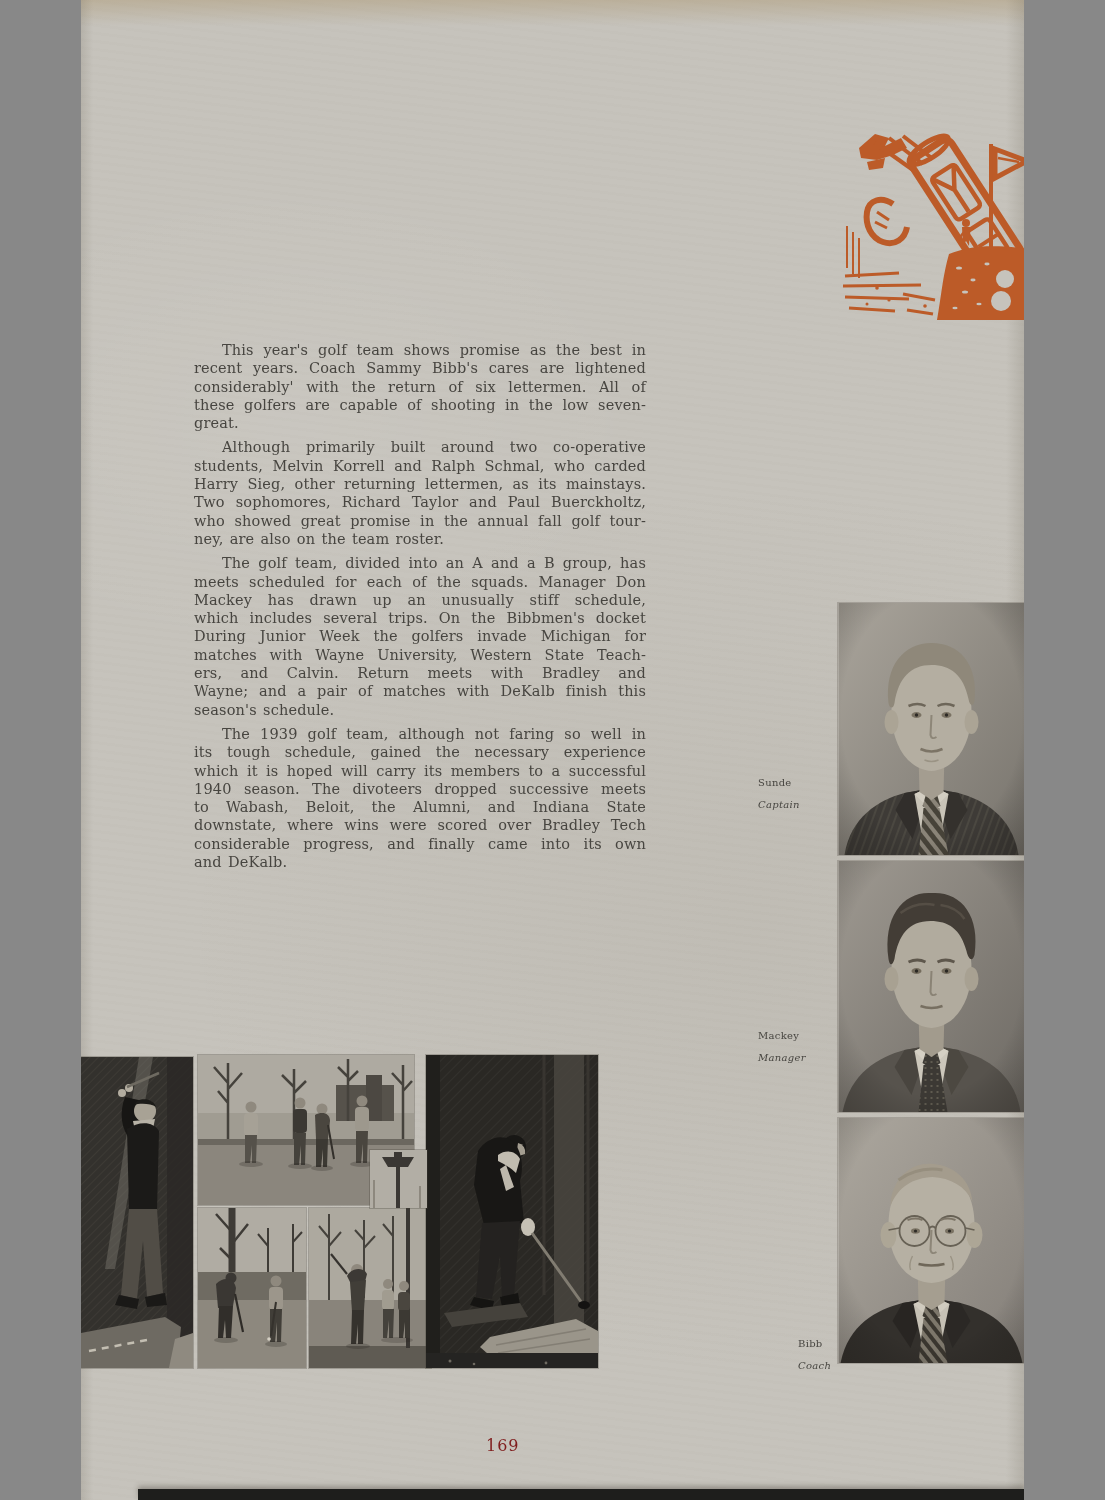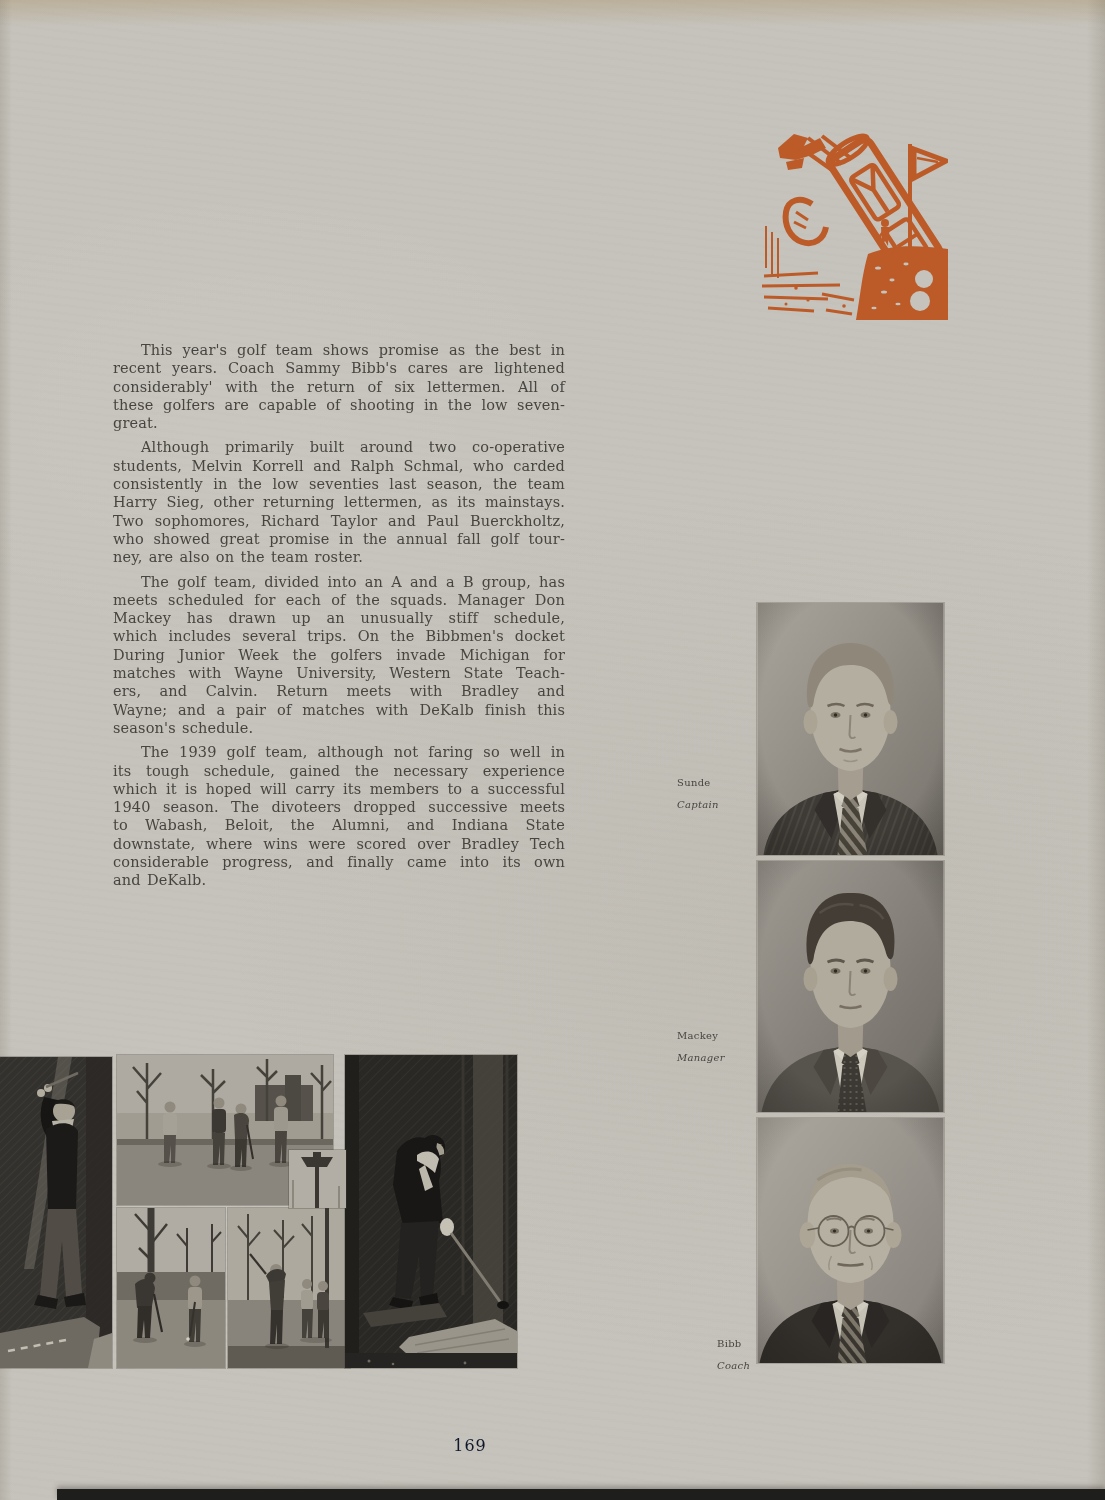--- a/index.html
+++ b/index.html
@@ -3,21 +3,21 @@
 <meta charset="utf-8">
 <style>
   :root{
     --paper:#c6c3bc;
     --ink:#474540;
     --accent:#bc5b28;
   }
   *{margin:0;padding:0;box-sizing:border-box;}
   body{background:#888;font-family:"DejaVu Serif","Liberation Serif",serif;}
   .page{
-    position:relative;width:1105px;height:1500px;margin:0 auto;
+    position:relative;width:943px;height:1500px;margin:0 auto;
     background:var(--paper);overflow:hidden;
   }
   .texture{
     position:absolute;inset:0;pointer-events:none;
     background:
       radial-gradient(ellipse 620px 420px at 22% 28%, rgba(255,255,255,0.06), transparent 60%),
       radial-gradient(ellipse 900px 700px at 72% 62%, rgba(92,82,60,0.06), transparent 65%),
       repeating-linear-gradient(7deg, rgba(120,110,90,0.02) 0 3px, transparent 3px 8px);
   }
   .top-band{position:absolute;top:0;left:0;right:0;height:26px;
@@ -57,22 +57,22 @@
   .collage{position:absolute;left:0;top:1055px;width:517px;height:313px;}
   .cphoto{position:absolute;box-shadow:0 0 0 1px rgba(70,65,55,0.3);}
   .cphoto svg{display:block;width:100%;height:100%;}
   #cph-a{left:0;top:2px;width:112px;height:311px;}
   #cph-b{left:117px;top:0;width:216px;height:150px;}
   #cph-c{left:289px;top:95px;width:57px;height:58px;z-index:3;}
   #cph-d{left:117px;top:153px;width:108px;height:160px;}
   #cph-e{left:228px;top:153px;width:122px;height:160px;}
   #cph-f{left:345px;top:0;width:172px;height:313px;}
 
-  .page-number{position:absolute;top:1436px;left:405px;width:130px;text-align:center;
-    font-size:16px;color:#0f172a;letter-spacing:1px;}
+  .page-number{position:absolute;top:1436px;left:405px;width:130px;
+    font-size:16px;color:#7f1d1d;letter-spacing:1px;}
 </style>
 </head>
 <body>
 
 <div class="page">
   <div class="texture"></div>
   <div class="top-band"></div>
   <div class="left-edge"></div>
   <div class="right-edge"></div>
 
@@ -148,21 +148,20 @@
       <div class="para">
         <div class="line first">This year's golf team shows promise as the best in</div>
         <div class="line">recent years.  Coach Sammy Bibb's cares are lightened</div>
         <div class="line">considerably' with the return of six lettermen.  All of</div>
         <div class="line">these golfers are capable of shooting in the low seven-</div>
         <div class="line last">great.</div>
       </div>
       <div class="para">
         <div class="line first">Although primarily built around two co-operative</div>
         <div class="line">students, Melvin Korrell and Ralph Schmal, who carded</div>
-        <div class="line">consistently in the low seventies last season, the team</div>
         <div class="line">Harry Sieg, other returning lettermen, as its mainstays.</div>
         <div class="line">Two sophomores, Richard Taylor and Paul Buerckholtz,</div>
         <div class="line">who showed great promise in the annual fall golf tour-</div>
         <div class="line last">ney, are also on the team roster.</div>
       </div>
       <div class="para">
         <div class="line first">The golf team, divided into an A and a B group, has</div>
         <div class="line">meets scheduled for each of the squads.  Manager Don</div>
         <div class="line">Mackey has drawn up an unusually stiff schedule,</div>
         <div class="line">which includes several trips.  On the Bibbmen's docket</div>

